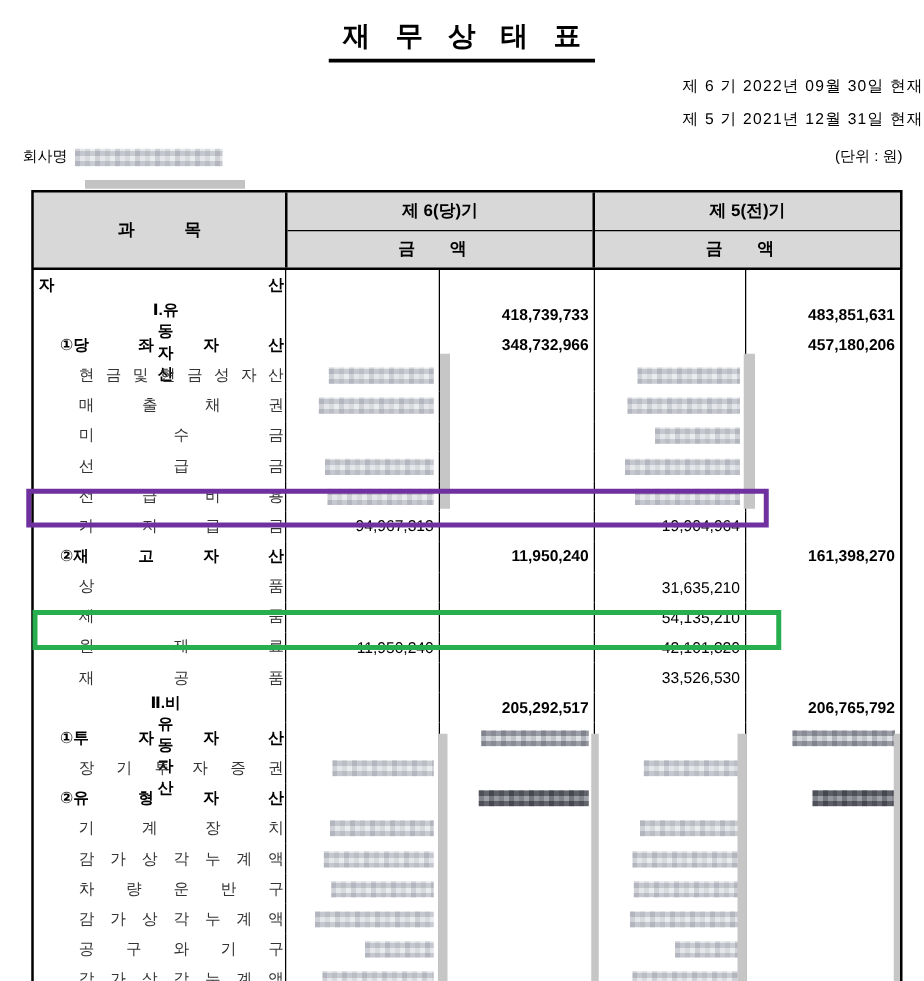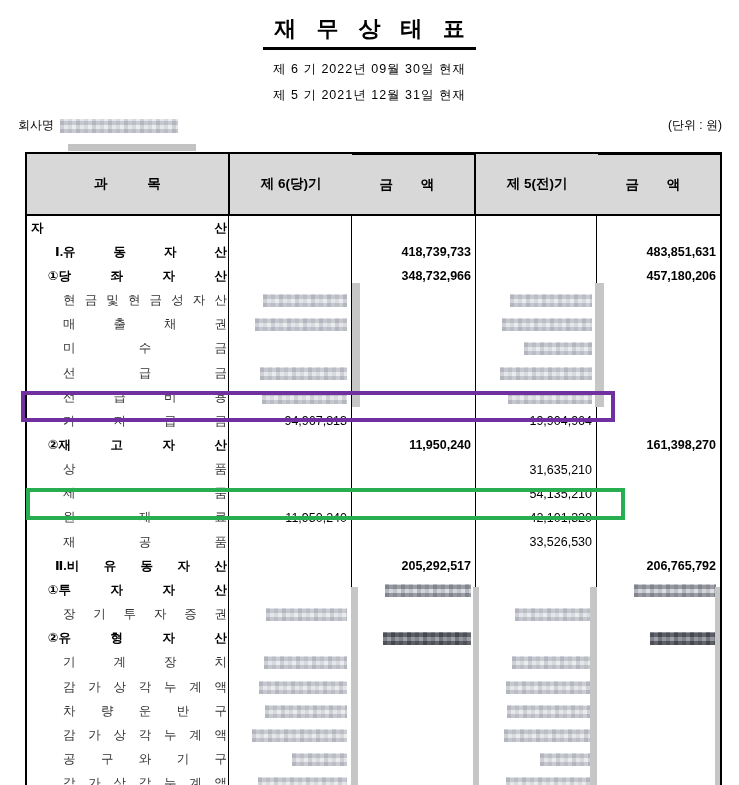--- a/index.html
+++ b/index.html
@@ -7,21 +7,21 @@
     width:739px;height:785px;position:relative;overflow:hidden;
     background:#ffffff;color:#000;
     font-family:"Liberation Sans","DejaVu Sans",sans-serif;
   }
   
   .title-wrap{position:absolute;top:14px;left:0;width:100%;text-align:center;}
   .doc-title{
     display:inline-block;font-size:22px;font-weight:bold;letter-spacing:7px;
     border-bottom:3px solid #000;padding:0 4px 3px 11px;
   }
-  .sub-line{position:absolute;left:0;width:100%;text-align:center;font-size:12.5px;letter-spacing:1px;}
+  .sub-line{position:absolute;left:0;width:100%;text-align:right;font-size:12.5px;letter-spacing:1px;}
   .sub1{top:61px;}
   .sub2{top:87px;}
   
   .meta{position:absolute;top:117px;left:18px;right:17px;display:flex;justify-content:space-between;font-size:12px;}
   .company{display:flex;align-items:center;gap:6px;justify-content:space-between;}
   .company-underline{position:absolute;left:68px;top:144px;width:128px;height:7px;background:#c3c3c3;}
   
   .px{
     display:inline-block;height:13px;vertical-align:middle;
     background:
@@ -42,36 +42,36 @@
   
   .fin-table{position:absolute;left:25px;top:152px;width:697px;box-sizing:border-box;}
   .thead{
     display:flex;height:64px;box-sizing:border-box;background:#d8d8d8;
     border:2px solid #000;
   }
   .th-account{
     width:201px;box-sizing:border-box;display:flex;align-items:center;justify-content:center;
     font-weight:bold;font-size:13.5px;letter-spacing:18px;padding-left:18px;
   }
-  .th-period{width:246px;box-sizing:border-box;border-left:2px solid #000;display:flex;flex-direction:row;}
+  .th-period{width:246px;box-sizing:border-box;border-left:2px solid #000;display:flex;flex-direction:column;}
   .th-period.last{flex:1;}
   .th-period .p-name,.th-period .p-amt{
     flex:1;display:flex;align-items:center;justify-content:center;font-weight:bold;font-size:13.5px;
   }
   .th-period .p-amt{border-top:1px solid #000;letter-spacing:12px;padding-left:0;}
   .tbody{
     position:relative;height:580px;box-sizing:border-box;overflow:hidden;
     border:2px solid #000;border-top:none;background:#fff;
   }
   .trow{display:flex;height:24.17px;}
   .cell{box-sizing:border-box;height:100%;display:flex;align-items:center;}
   .c-name{width:201px;font-size:12.5px;justify-content:space-between;color:#1a1a1a;}
   .c-name.b{color:#000;}
   .ind0{padding-left:4px;padding-right:1px;}
-  .ind1{padding-left:28px;padding-right:1px;}
+  .ind1{padding-left:11px;padding-right:1px;flex-direction:column;}
   .ind2{padding-left:21px;padding-right:1px;}
   .ind3{padding-left:36px;padding-right:1px;color:#333;}
   .c-num{justify-content:flex-end;font-size:12.5px;padding-right:4px;border-left:1px solid #000;}
   .w1{width:123px;}
   .w2{width:124px;}
   .w3{width:121px;}
   .w4{flex:1;}
   .b{font-weight:bold;}
   
   .vband{position:absolute;background:#c6c6c6;z-index:2;}

